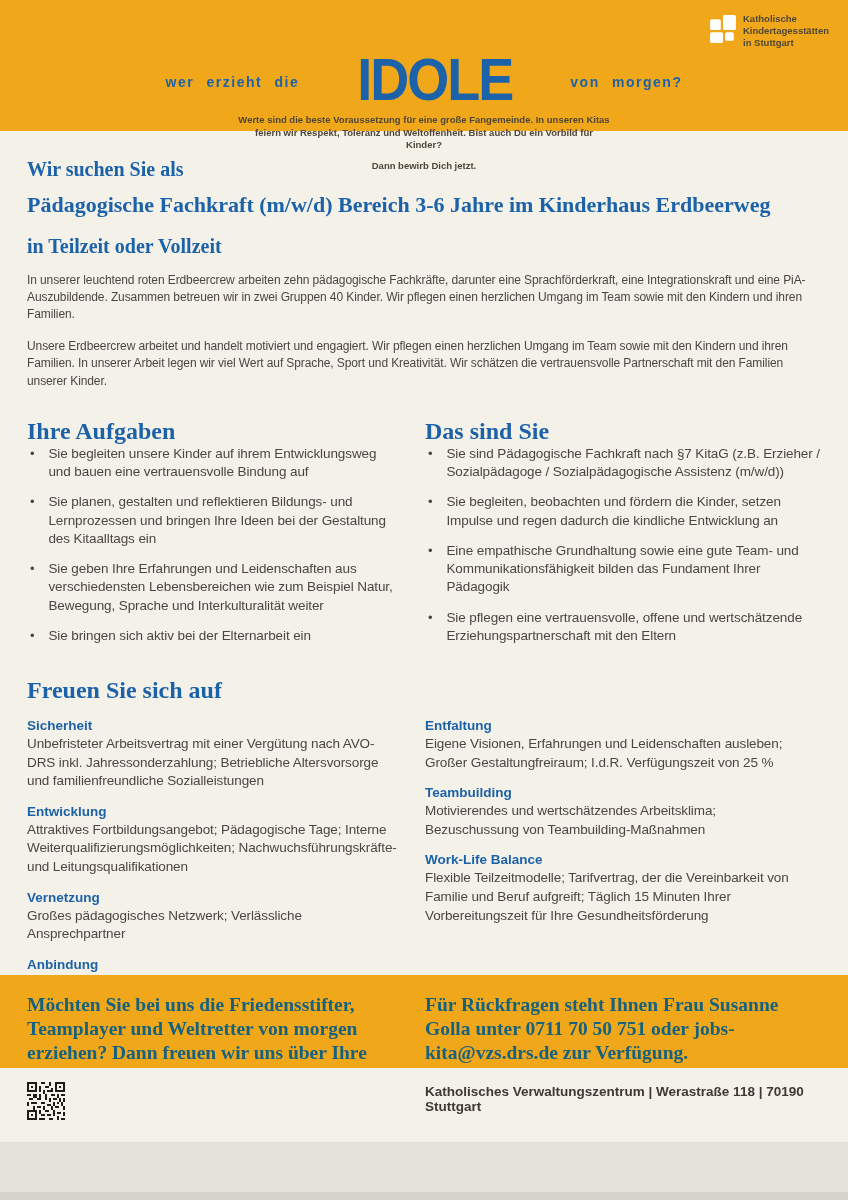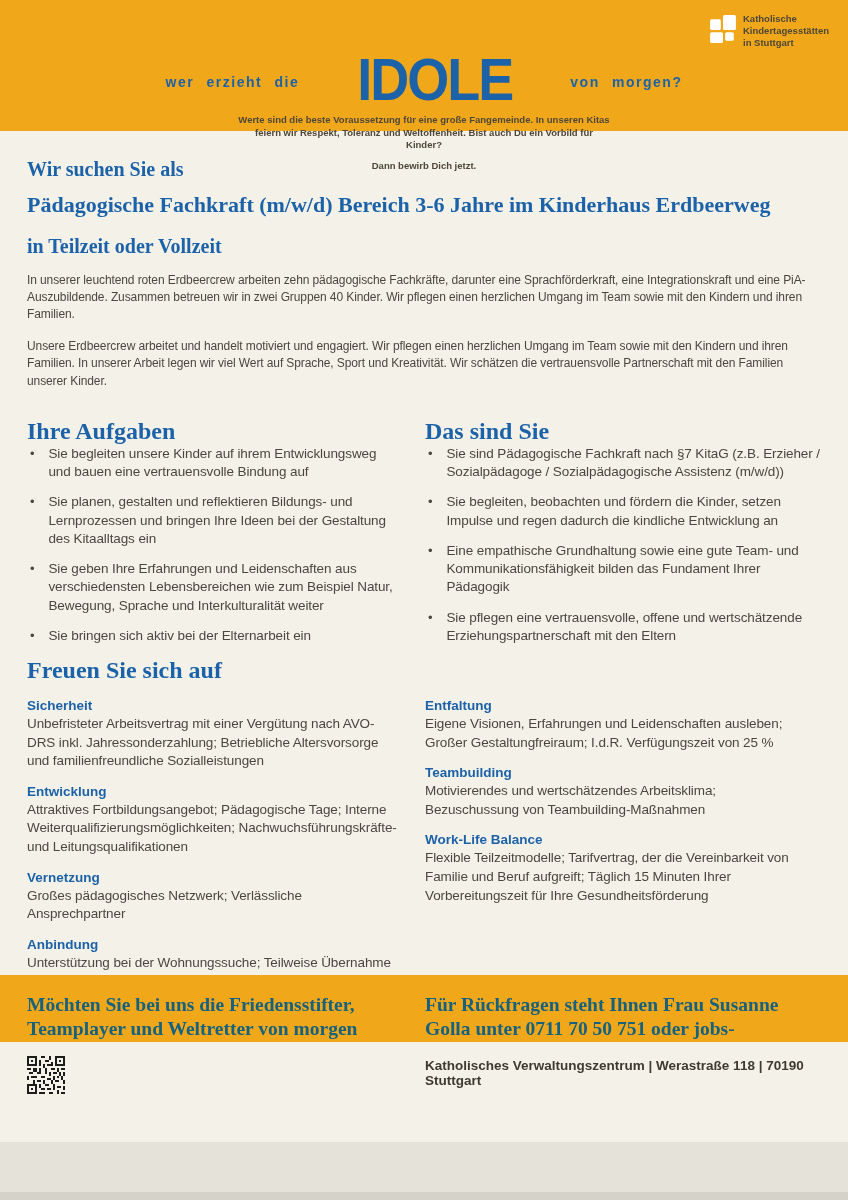--- a/index.html
+++ b/index.html
@@ -83,21 +83,21 @@
     font-weight:bold;font-size:24px;margin-bottom:0;
   }
   .bullet{
     display:flex;gap:14px;margin-bottom:12px;
     color:var(--body);font-size:13.5px;line-height:1.35;letter-spacing:-0.1px;
   }
   .bullet .dot{flex:0 0 auto;font-size:13px;line-height:1.35;padding-left:3px;}
   
   .benefits-heading{
     color:var(--blue);font-family:"Liberation Serif",serif;
-    font-weight:bold;font-size:24px;
+    font-weight:bold;font-size:24px;margin-top:20px;
   }
   .benefits{
     display:grid;grid-template-columns:372px 1fr;column-gap:26px;
     margin-top:14px;
   }
   .benefit{margin-bottom:13px;}
   .benefit-label{
     color:var(--blue);font-weight:bold;font-size:13.5px;margin-bottom:2px;
   }
   .benefit-text{
@@ -110,21 +110,21 @@
     background:var(--yellow);
     display:grid;grid-template-columns:372px 1fr;column-gap:26px;
     padding:18px 27px 0 27px;
   }
   .outro-text{
     color:var(--teal);font-family:"Liberation Serif",serif;
     font-weight:bold;font-size:19.5px;line-height:1.22;
   }
   
   .footer{
-    position:absolute;left:0;right:0;top:1042px;height:74px;
+    position:absolute;left:0;right:0;top:1068px;height:74px;
     display:grid;grid-template-columns:372px 1fr;column-gap:26px;
     padding:14px 27px 0 27px;background:var(--cream);
   }
   .qr{width:38px;height:40px;display:block;}
   .address{
     color:#3E3A32;font-weight:bold;font-size:13.5px;padding-top:2px;
   }
   
   .strip-a{position:absolute;left:0;right:0;top:1142px;height:50px;background:#E5E2D9;}
   .strip-b{position:absolute;left:0;right:0;top:1192px;height:8px;background:#D5D2C9;}

